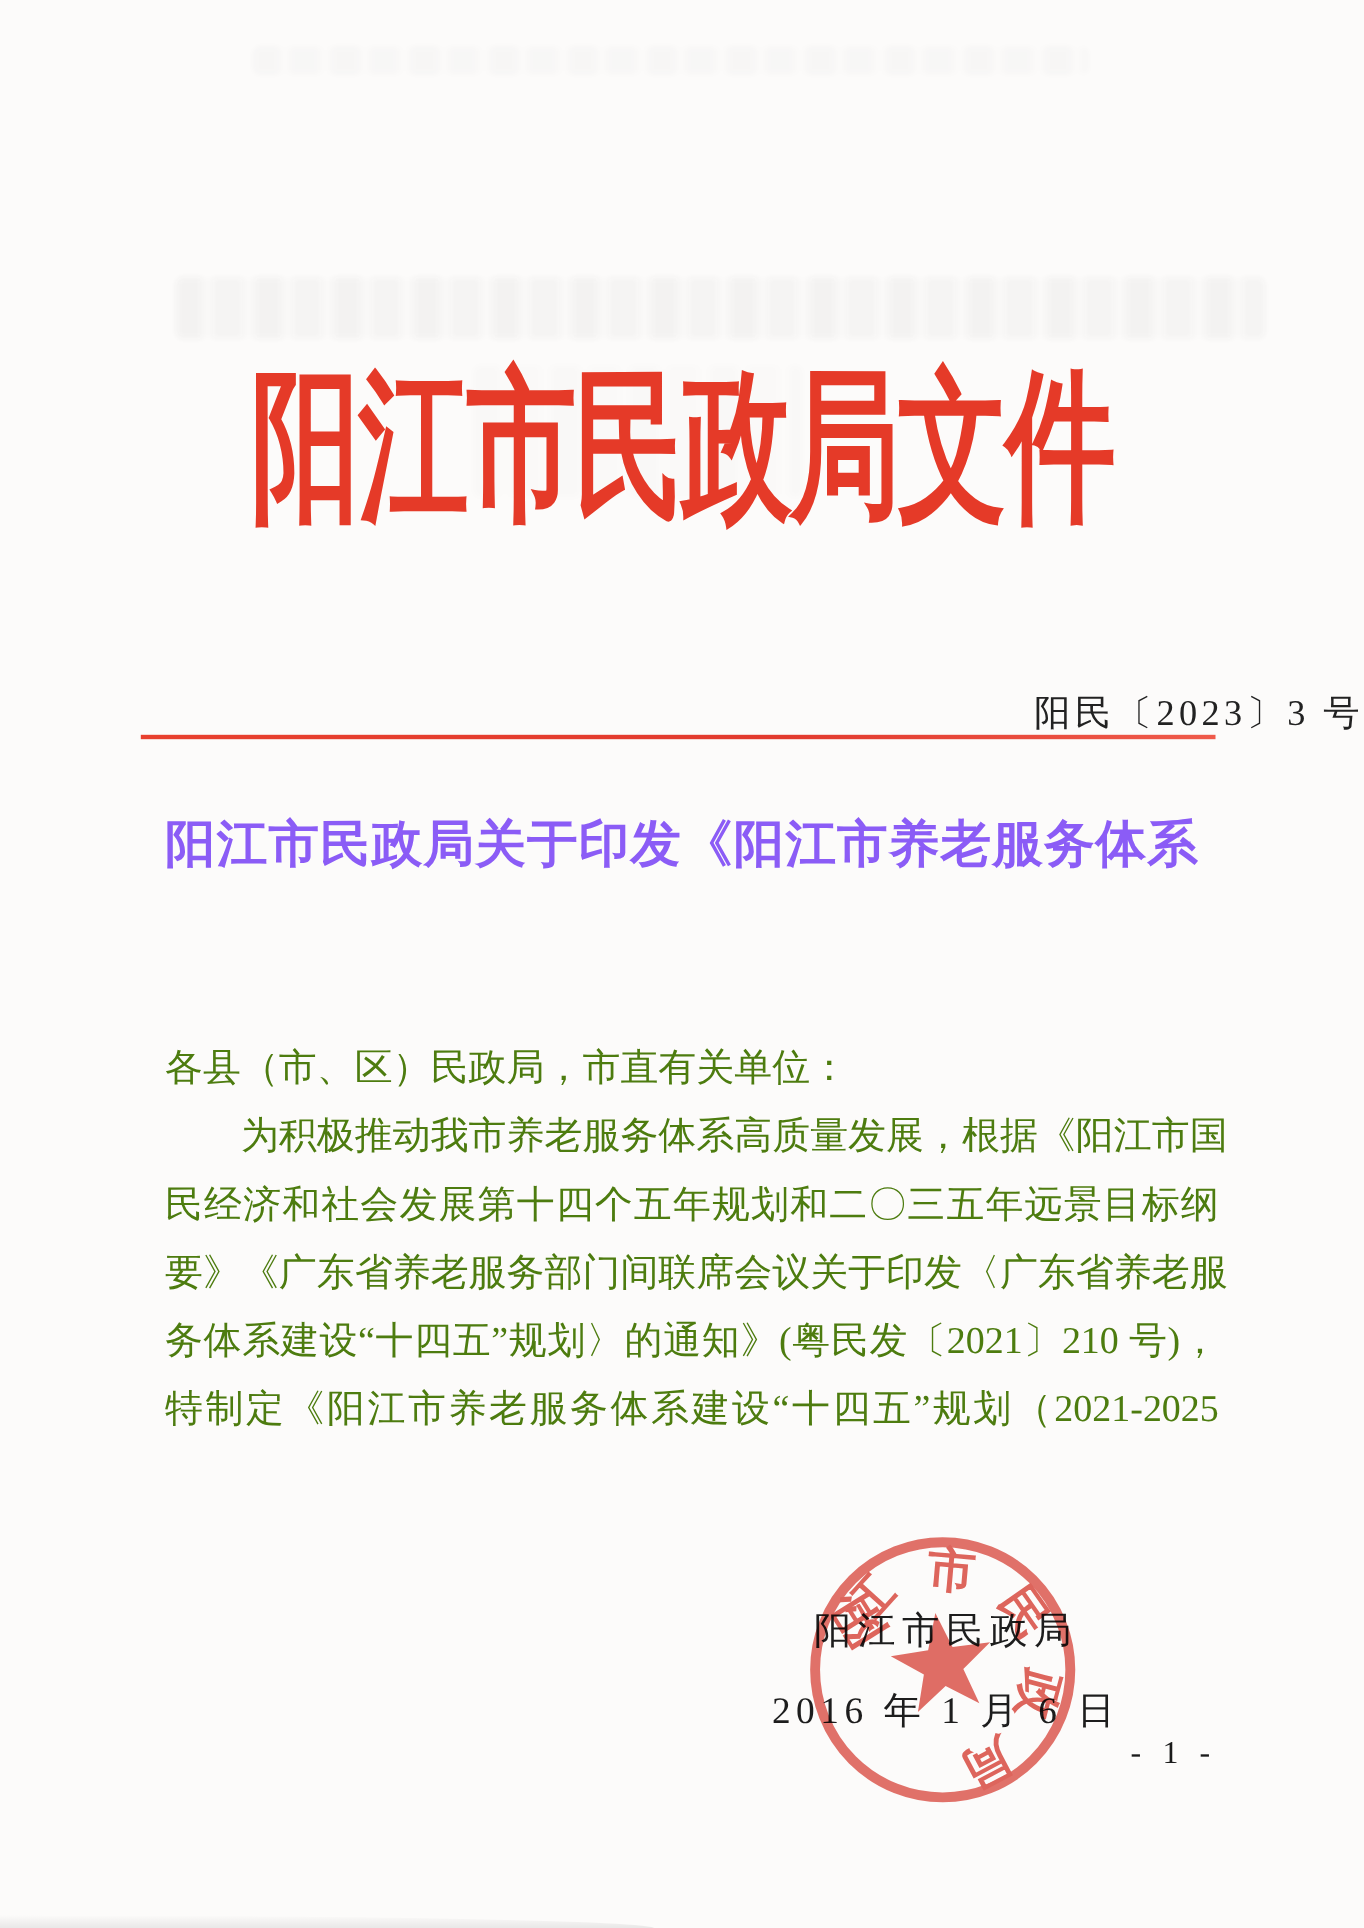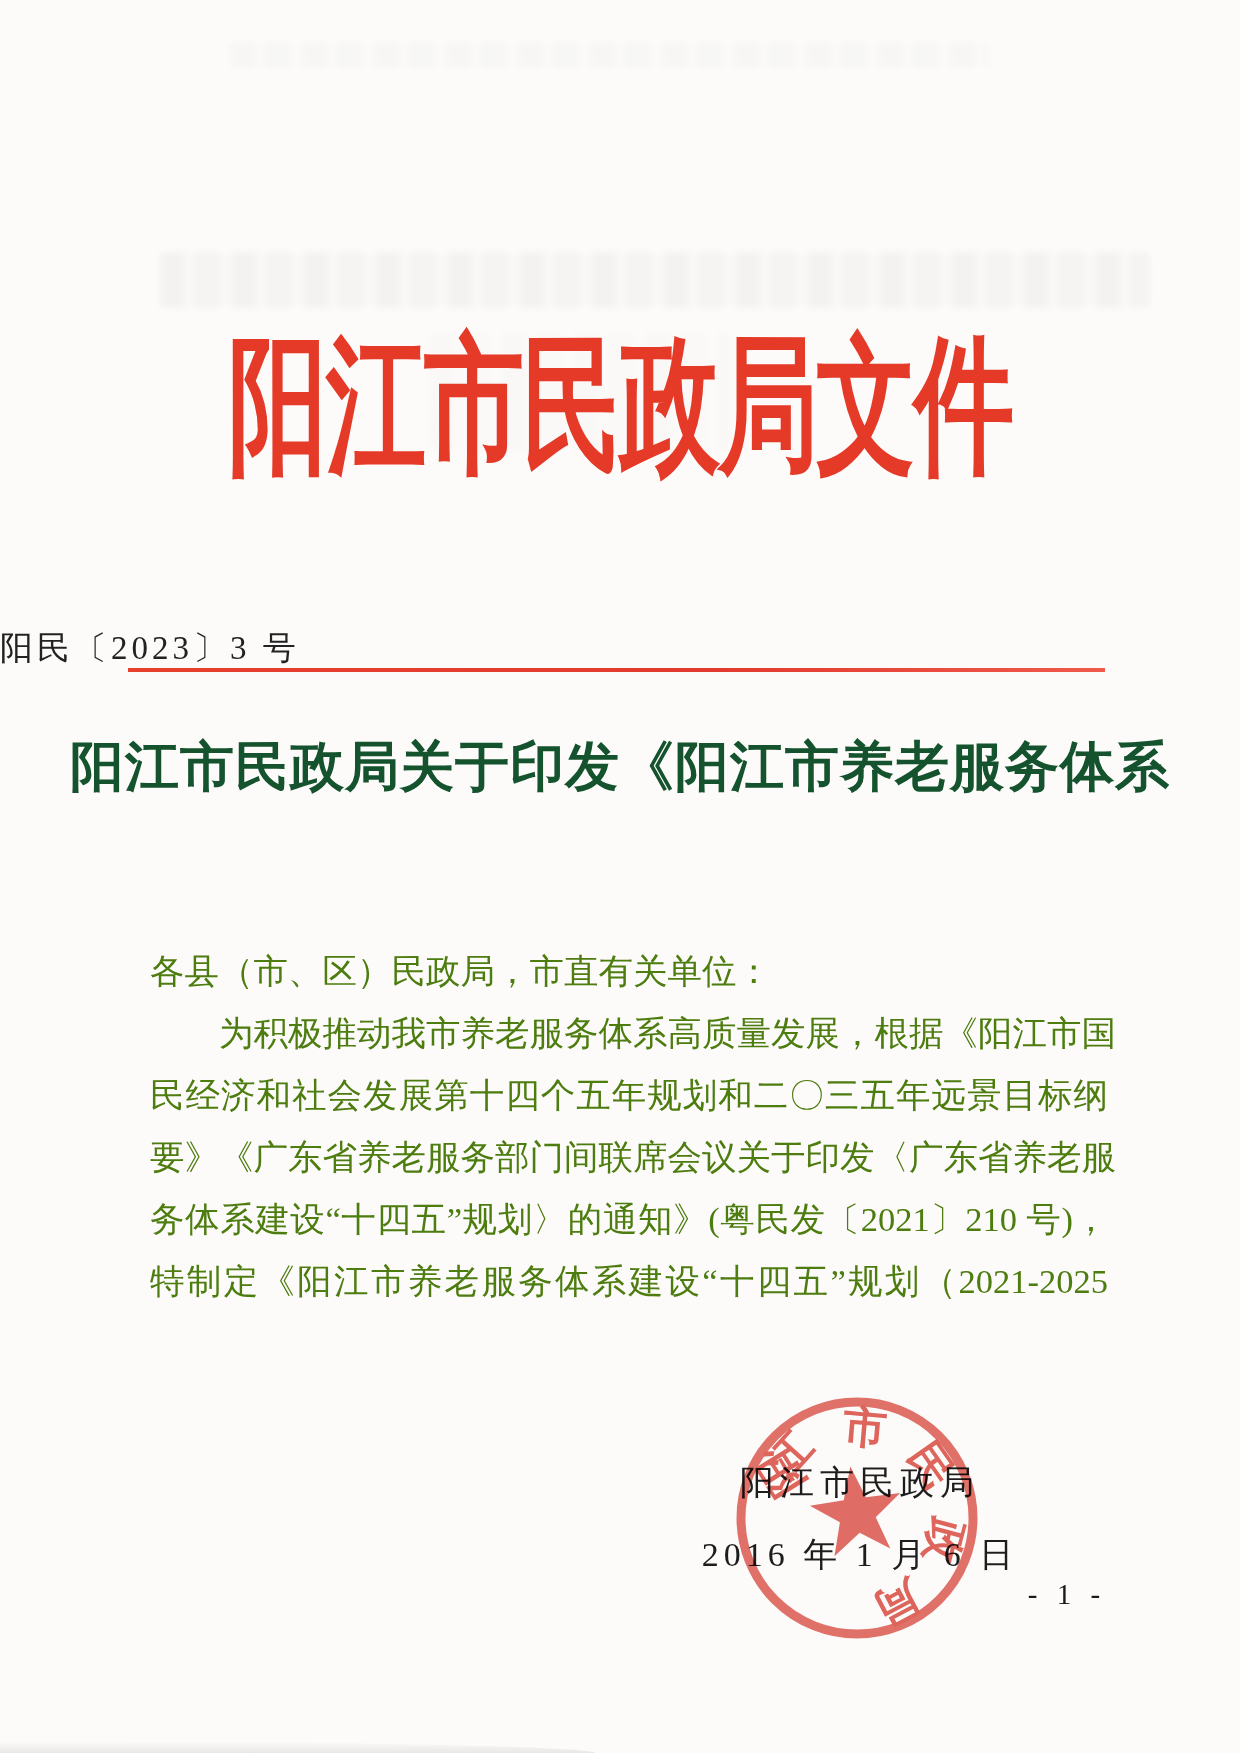--- a/index.html
+++ b/index.html
@@ -44,45 +44,45 @@
     transform: scaleY(1.5);
     transform-origin: top center;
     white-space: nowrap;
   }
 
   .doc-number {
     position: absolute;
     top: 626px;
     left: 0;
     width: 100%;
-    text-align: left;
+    text-align: right;
     font-size: 33px;
     letter-spacing: 4px;
     color: #222;
   }
 
   .red-rule {
     position: absolute;
     top: 668px;
     left: 128px;
     width: 977px;
     height: 4px;
     background: linear-gradient(90deg, #e8402e, #e23a2e 60%, #ef5a4a);
   }
 
   .doc-title {
     position: absolute;
     top: 736px;
     left: 70px;
     width: 1100px;
     text-align: center;
-    font-size: 54px;
+    font-size: 46px;
     font-weight: bold;
     line-height: 63px;
-    color: #14532d;
+    color: #8b5cf6;
     letter-spacing: 1px;
   }
 
   .body-block {
     position: absolute;
     top: 940px;
     left: 150px;
     width: 958px;
     font-size: 34.5px;
     line-height: 62px;

